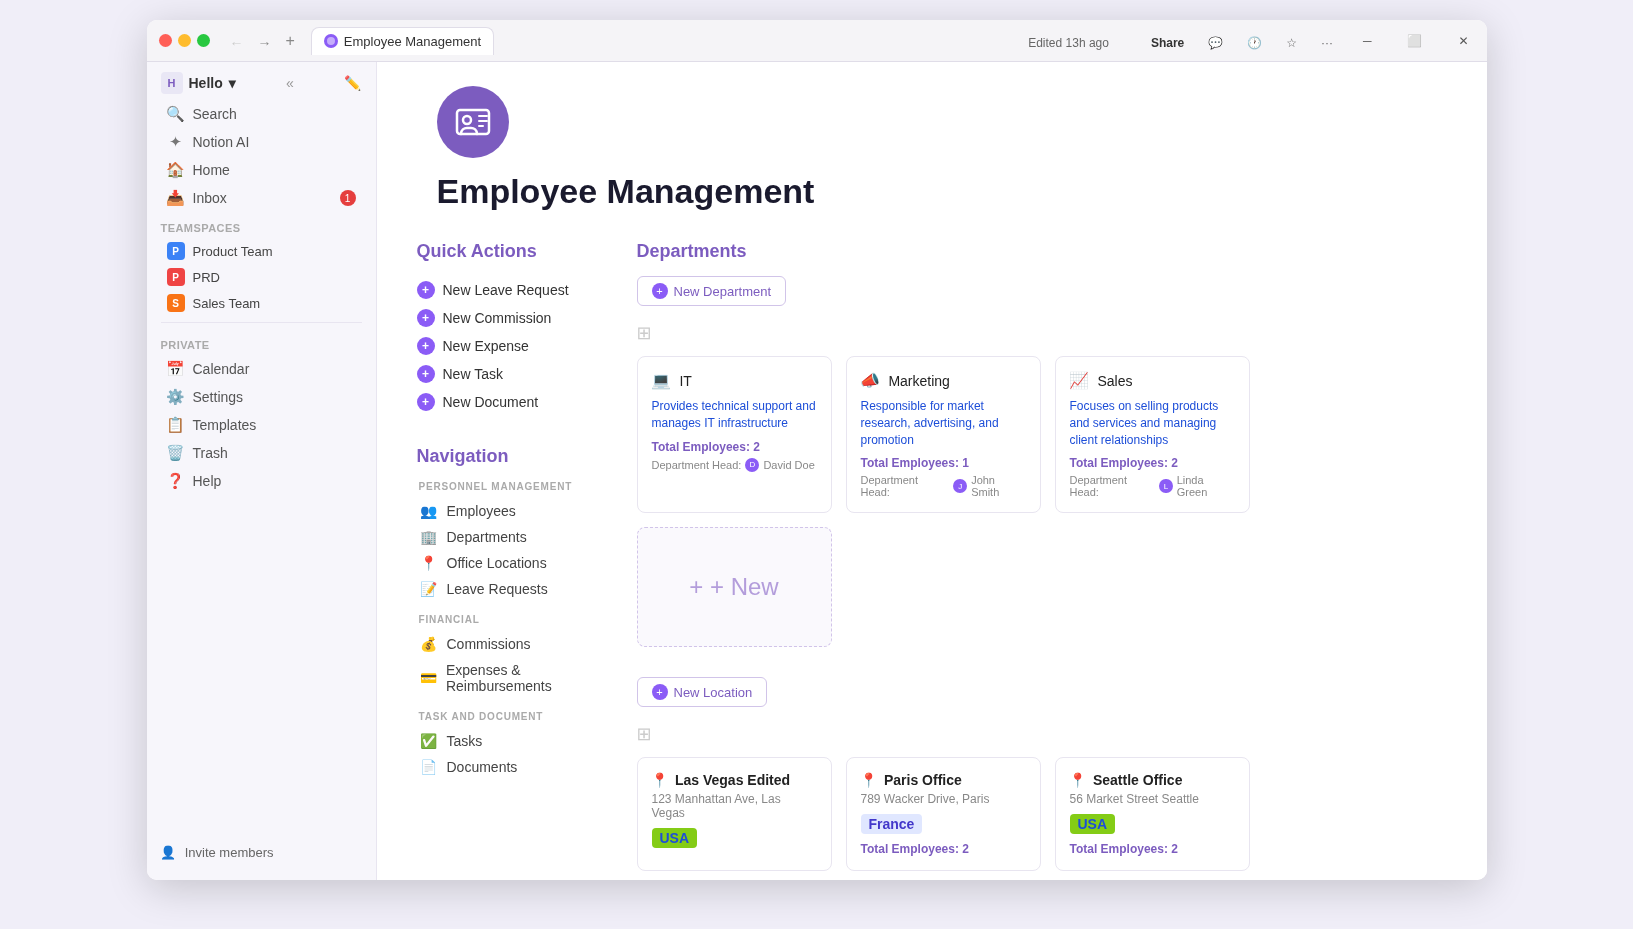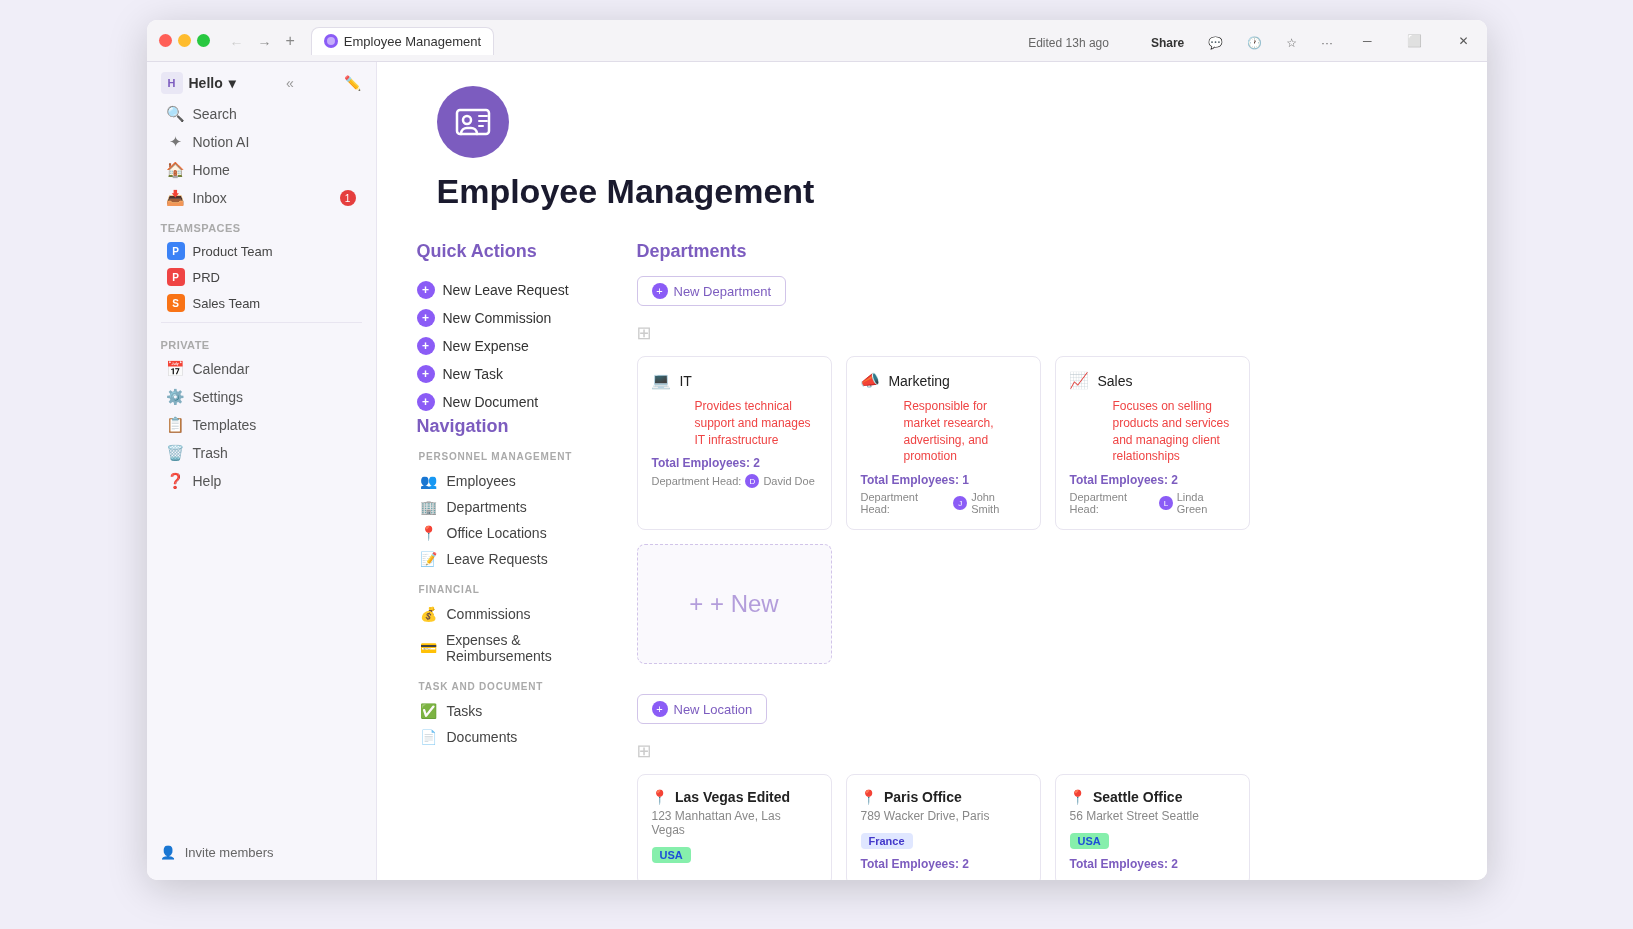--- a/index.html
+++ b/index.html
@@ -146,21 +146,21 @@
     }
     .left-panel { width: 220px; flex-shrink: 0; padding-right: 20px; }
     .right-panel { flex: 1; }
 
     
     .section-title {
       font-size: 18px; font-weight: 700; color: #7c5cbf; margin-bottom: 14px;
     }
 
     
-    .quick-actions { }
+    .quick-actions { margin-bottom: 30px; }
     .action-item {
       display: flex; align-items: center; gap: 8px;
       padding: 5px 0; font-size: 14px; color: #333; cursor: pointer;
     }
     .action-plus {
       width: 18px; height: 18px; border-radius: 50%;
       background: #8b5cf6; color: #fff;
       display: flex; align-items: center; justify-content: center;
       font-size: 12px; font-weight: 700; flex-shrink: 0;
     }
@@ -196,21 +196,21 @@
     }
     .dept-card {
       border: 1px solid #e8e5f0; border-radius: 8px; padding: 14px;
       width: 195px; background: #fff; cursor: pointer;
     }
     .dept-card-header {
       display: flex; align-items: center; gap: 8px; margin-bottom: 8px;
     }
     .dept-icon { font-size: 16px; }
     .dept-name { font-size: 14px; font-weight: 400; color: #222; }
-    .dept-desc { font-size: 12px; color: #ef4444; line-height: 1.4; margin-bottom: 8px; margin-left: 43px; }
+    .dept-desc { font-size: 12px; color: #1d4ed8; line-height: 1.4; margin-bottom: 8px; }
     .dept-employees { font-size: 12px; color: #7c5cbf; font-weight: 600; margin-bottom: 4px; }
     .dept-head { font-size: 11px; color: #888; display: flex; align-items: center; gap: 4px; }
     .dept-head-avatar {
       width: 14px; height: 14px; border-radius: 50%; background: #8b5cf6;
       display: flex; align-items: center; justify-content: center; font-size: 8px; color: #fff;
     }
     .dept-add-card {
       border: 1.5px dashed #d1c4e9; border-radius: 8px;
       width: 195px; background: #faf9fd;
       display: flex; align-items: center; justify-content: center;
@@ -226,23 +226,23 @@
     .locations-section { }
     .location-grid { display: flex; gap: 14px; flex-wrap: wrap; }
     .location-card {
       border: 1px solid #e8e5f0; border-radius: 8px; padding: 14px;
       width: 195px; background: #fff; cursor: pointer;
     }
     .location-name { font-size: 14px; font-weight: 600; color: #222; margin-bottom: 4px; display: flex; align-items: center; gap: 6px; }
     .location-address { font-size: 12px; color: #888; margin-bottom: 8px; }
     .country-tag {
       display: inline-block; padding: 2px 8px; border-radius: 4px;
-      font-size: 11px; font-weight: 600; margin-bottom: 8px;
-    }
-    .tag-usa { background: #86efac; color: #1d4ed8; }
+      font-size: 14px; font-weight: 600; margin-bottom: 8px;
+    }
+    .tag-usa { background: #84cc16; color: #1d4ed8; }
     .tag-france { background: #e0e7ff; color: #4338ca; }
     .location-employees { font-size: 12px; color: #7c5cbf; font-weight: 600; }
   </style>
 </head>
 <body>
 
 <div class="browser-window">
 
   <div class="browser-titlebar">
     <div class="browser-controls">

